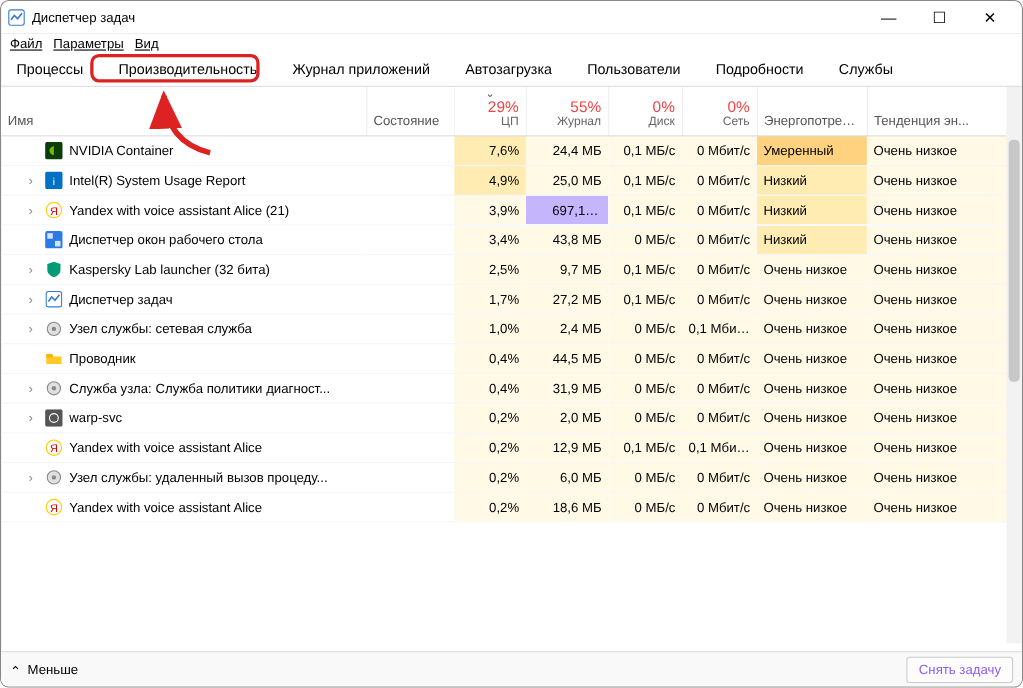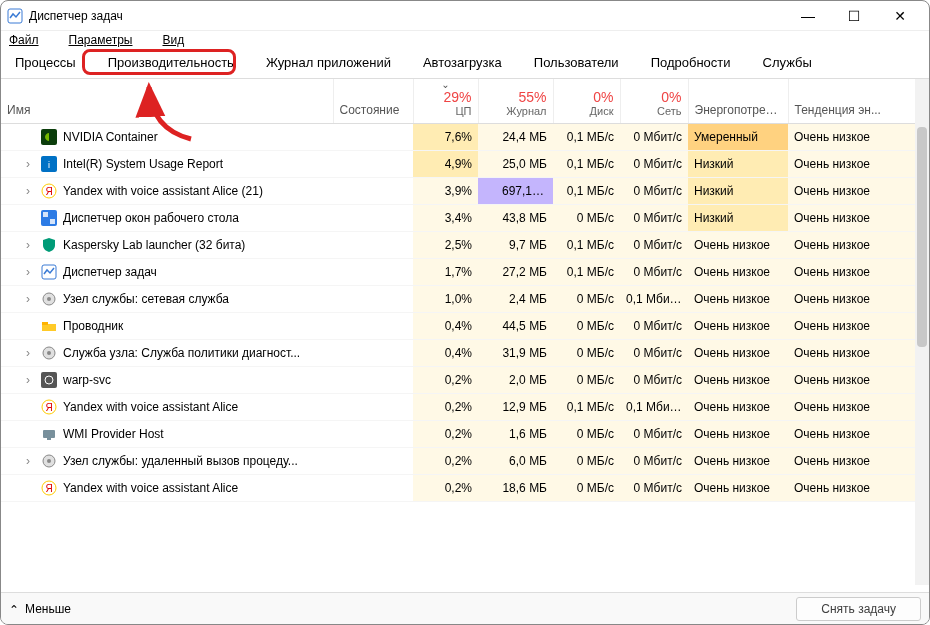--- a/index.html
+++ b/index.html
@@ -28,21 +28,21 @@
     display: inline-flex; align-items: center; justify-content: center;
   }
   .titlebar .title { flex: 1; font-size: 12px; }
   .win-controls { display: flex; }
   .win-btn {
     width: 46px; height: 30px;
     display: flex; align-items: center; justify-content: center;
     font-size: 14px; color: #000;
   }
   .menubar {
-    display: flex; gap: 30px;
+    display: flex; gap: 10px;
     padding: 2px 8px 4px 8px;
     font-size: 12px;
   }
   .menubar span { text-decoration: underline; text-decoration-color: transparent; }
   .tabs {
     display: flex;
     padding: 0 4px;
     position: relative;
     gap: 12px;
   }
@@ -116,24 +116,24 @@
     display: flex;
     align-items: center;
     padding: 0 8px;
     justify-content: space-between;
     background: #f9f9f9;
   }
   .footer-left { display: flex; align-items: center; gap: 6px; }
   .btn {
     border: 1px solid #ccc;
     background: #fdfdfd;
-    padding: 4px 24px;
+    padding: 4px 10px;
     border-radius: 3px;
     font-size: 12px;
-    color: #404040;
+    color: #8b5cf6;
     margin-left: 19px;
   }
   .scrollbar-v {
     position: absolute;
     right: 0; top: 0; bottom: 0;
     width: 14px;
     background: #f2f2f2;
   }
   .scrollbar-v .thumb {
     position: absolute;
@@ -439,39 +439,20 @@
           <td></td>
           <td class="num heat-low">0,2%</td>
           <td class="num heat-low">12,9 МБ</td>
           <td class="num heat-low">0,1 МБ/с</td>
           <td class="num heat-low">0,1 Мбит/с</td>
           <td class="heat-low">Очень низкое</td>
           <td class="heat-low">Очень низкое</td>
         </tr>
         <tr>
           <td class="name-cell">
-            <span class="expander"></span>
-            <span class="proc-icon">
-              <svg width="16" height="16" viewBox="0 0 16 16">
-                <rect x="2" y="4" width="12" height="8" rx="1" fill="#78909c"></rect>
-                <rect x="6" y="12" width="4" height="2" fill="#78909c"></rect>
-              </svg>
-            </span>
-            <span>WMI Provider Host</span>
-          </td>
-          <td></td>
-          <td class="num heat-low">0,2%</td>
-          <td class="num heat-low">1,6 МБ</td>
-          <td class="num heat-low">0 МБ/с</td>
-          <td class="num heat-low">0 Мбит/с</td>
-          <td class="heat-low">Очень низкое</td>
-          <td class="heat-low">Очень низкое</td>
-        </tr>
-        <tr>
-          <td class="name-cell">
             <span class="expander">›</span>
             <span class="proc-icon">
               <svg width="16" height="16" viewBox="0 0 16 16">
                 <circle cx="8" cy="8" r="6" fill="#e0e0e0" stroke="#888"></circle>
                 <circle cx="8" cy="8" r="2" fill="#888"></circle>
               </svg>
             </span>
             <span>Узел службы: удаленный вызов процеду...</span>
           </td>
           <td></td>

